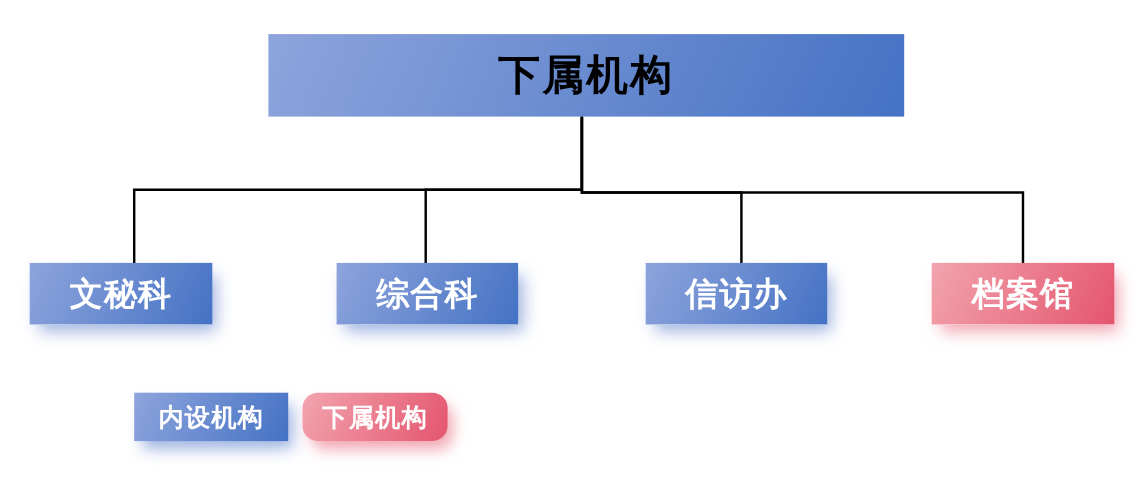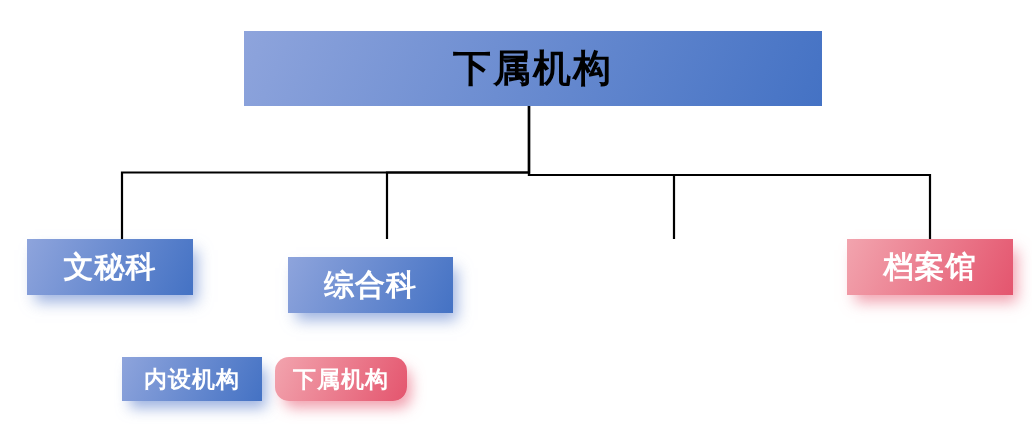--- a/index.html
+++ b/index.html
@@ -54,21 +54,21 @@
     color: var(--root-text, #000000);
     box-shadow: none;
     letter-spacing: 2px;
   }
   .child-node {
     top: 239px;
     height: 56px;
     font-size: 30px;
   }
   .node-1 { left: 27px;  width: 166px; }
-  .node-2 { left: 288px; width: 165px; margin-top: 18px; }
+  .node-2 { left: 306px; width: 165px; }
   .node-3 { left: 587px; width: 165px; }
   .node-4 { left: 847px; width: 166px; }
   .legend-caption {
     position: absolute;
     left: 41px;
     top: 357px;
     height: 48px;
     display: flex;
     align-items: center;
     font-size: 22px;
@@ -99,20 +99,23 @@
   </div>
 
   <div class="node blue child-node node-1">
     <span>文秘科</span>
   </div>
 
   <div class="node blue child-node node-2">
     <span>综合科</span>
   </div>
 
+  <div class="node blue child-node node-3">
+    <span>信访办</span>
+  </div>
 
   <div class="node pink child-node node-4">
     <span>档案馆</span>
   </div>
 
 
   <div class="node blue legend-box legend-1">
     <span>内设机构</span>
   </div>
 

